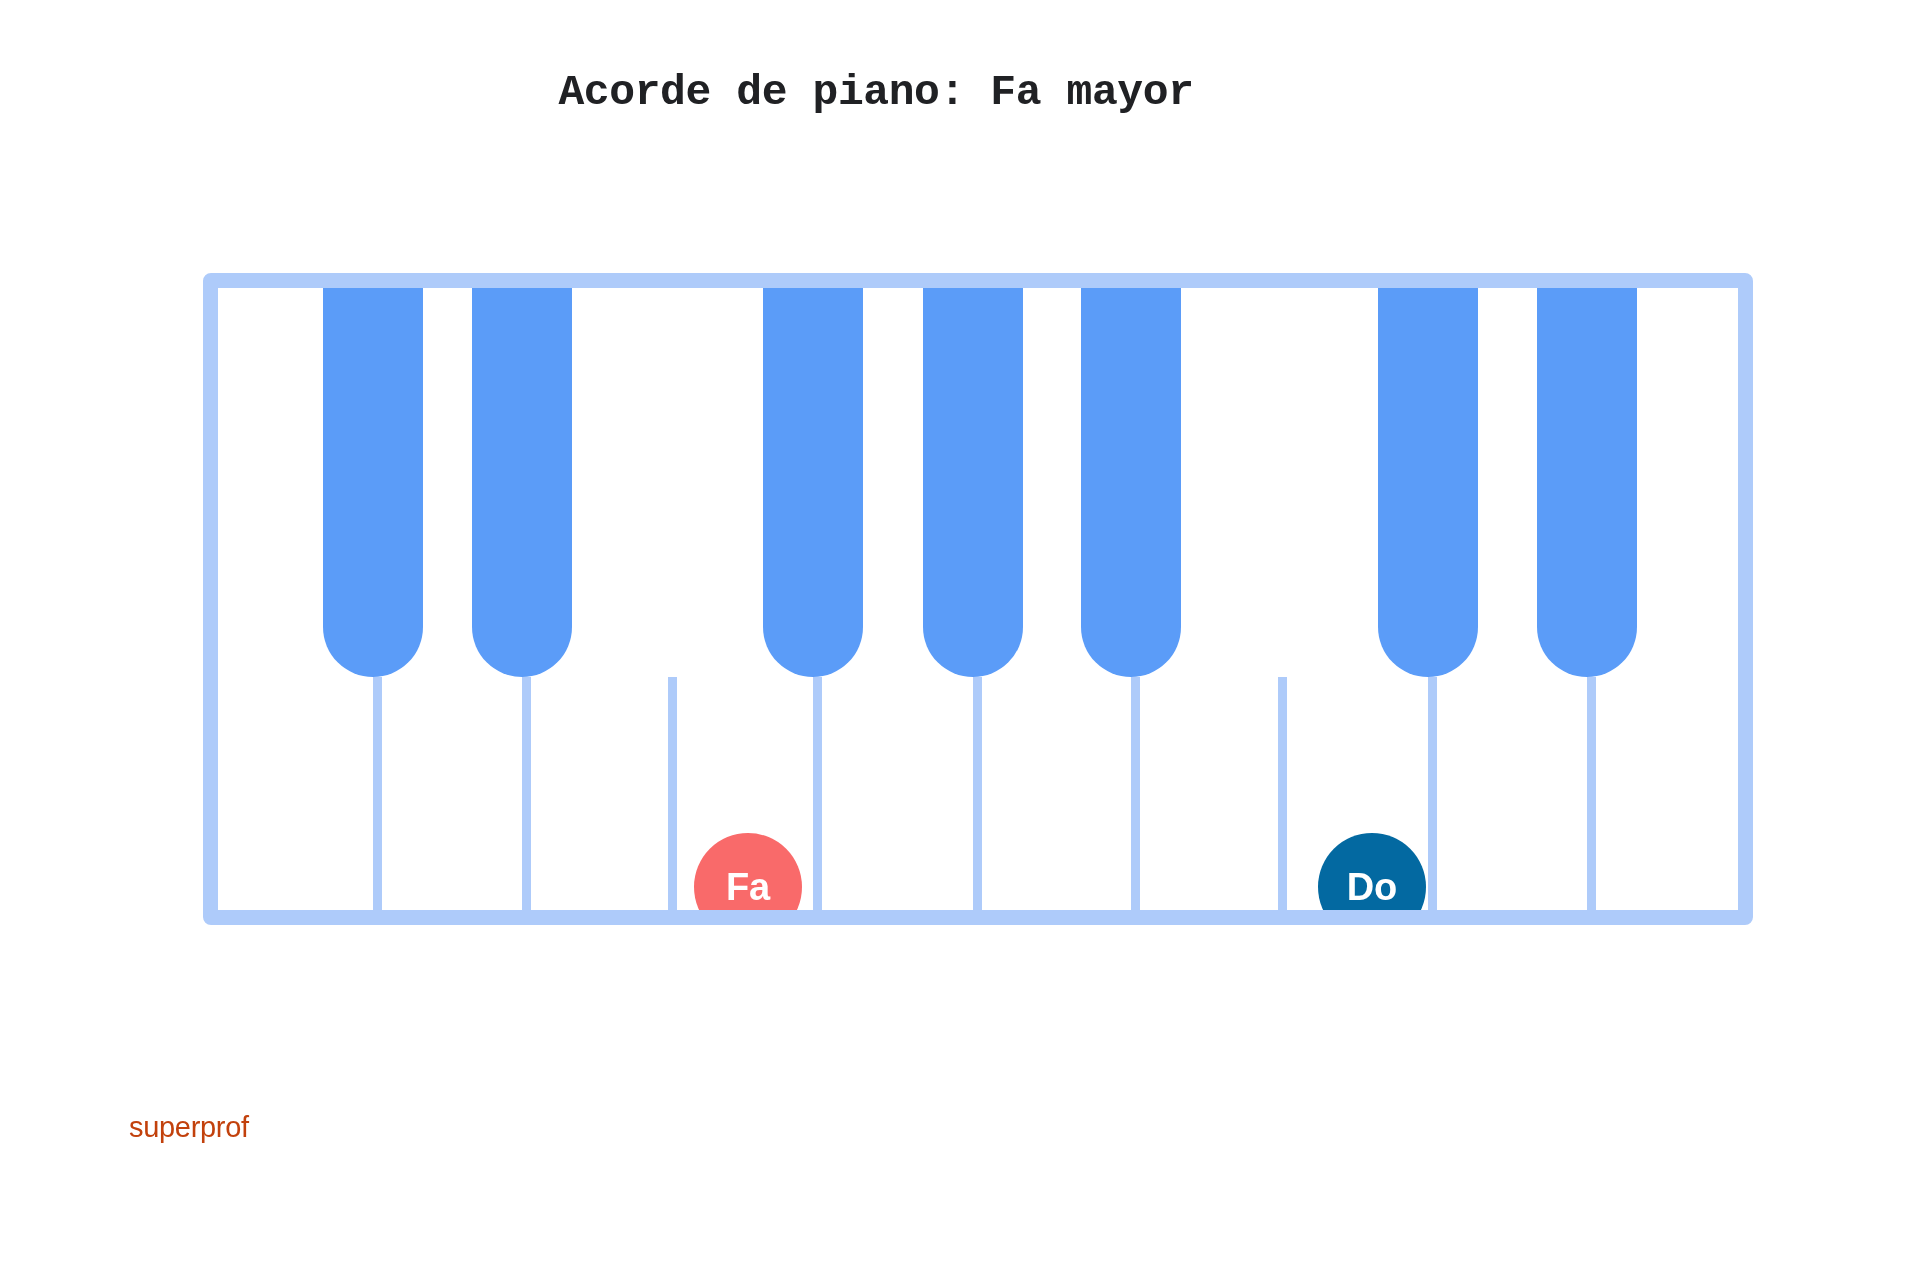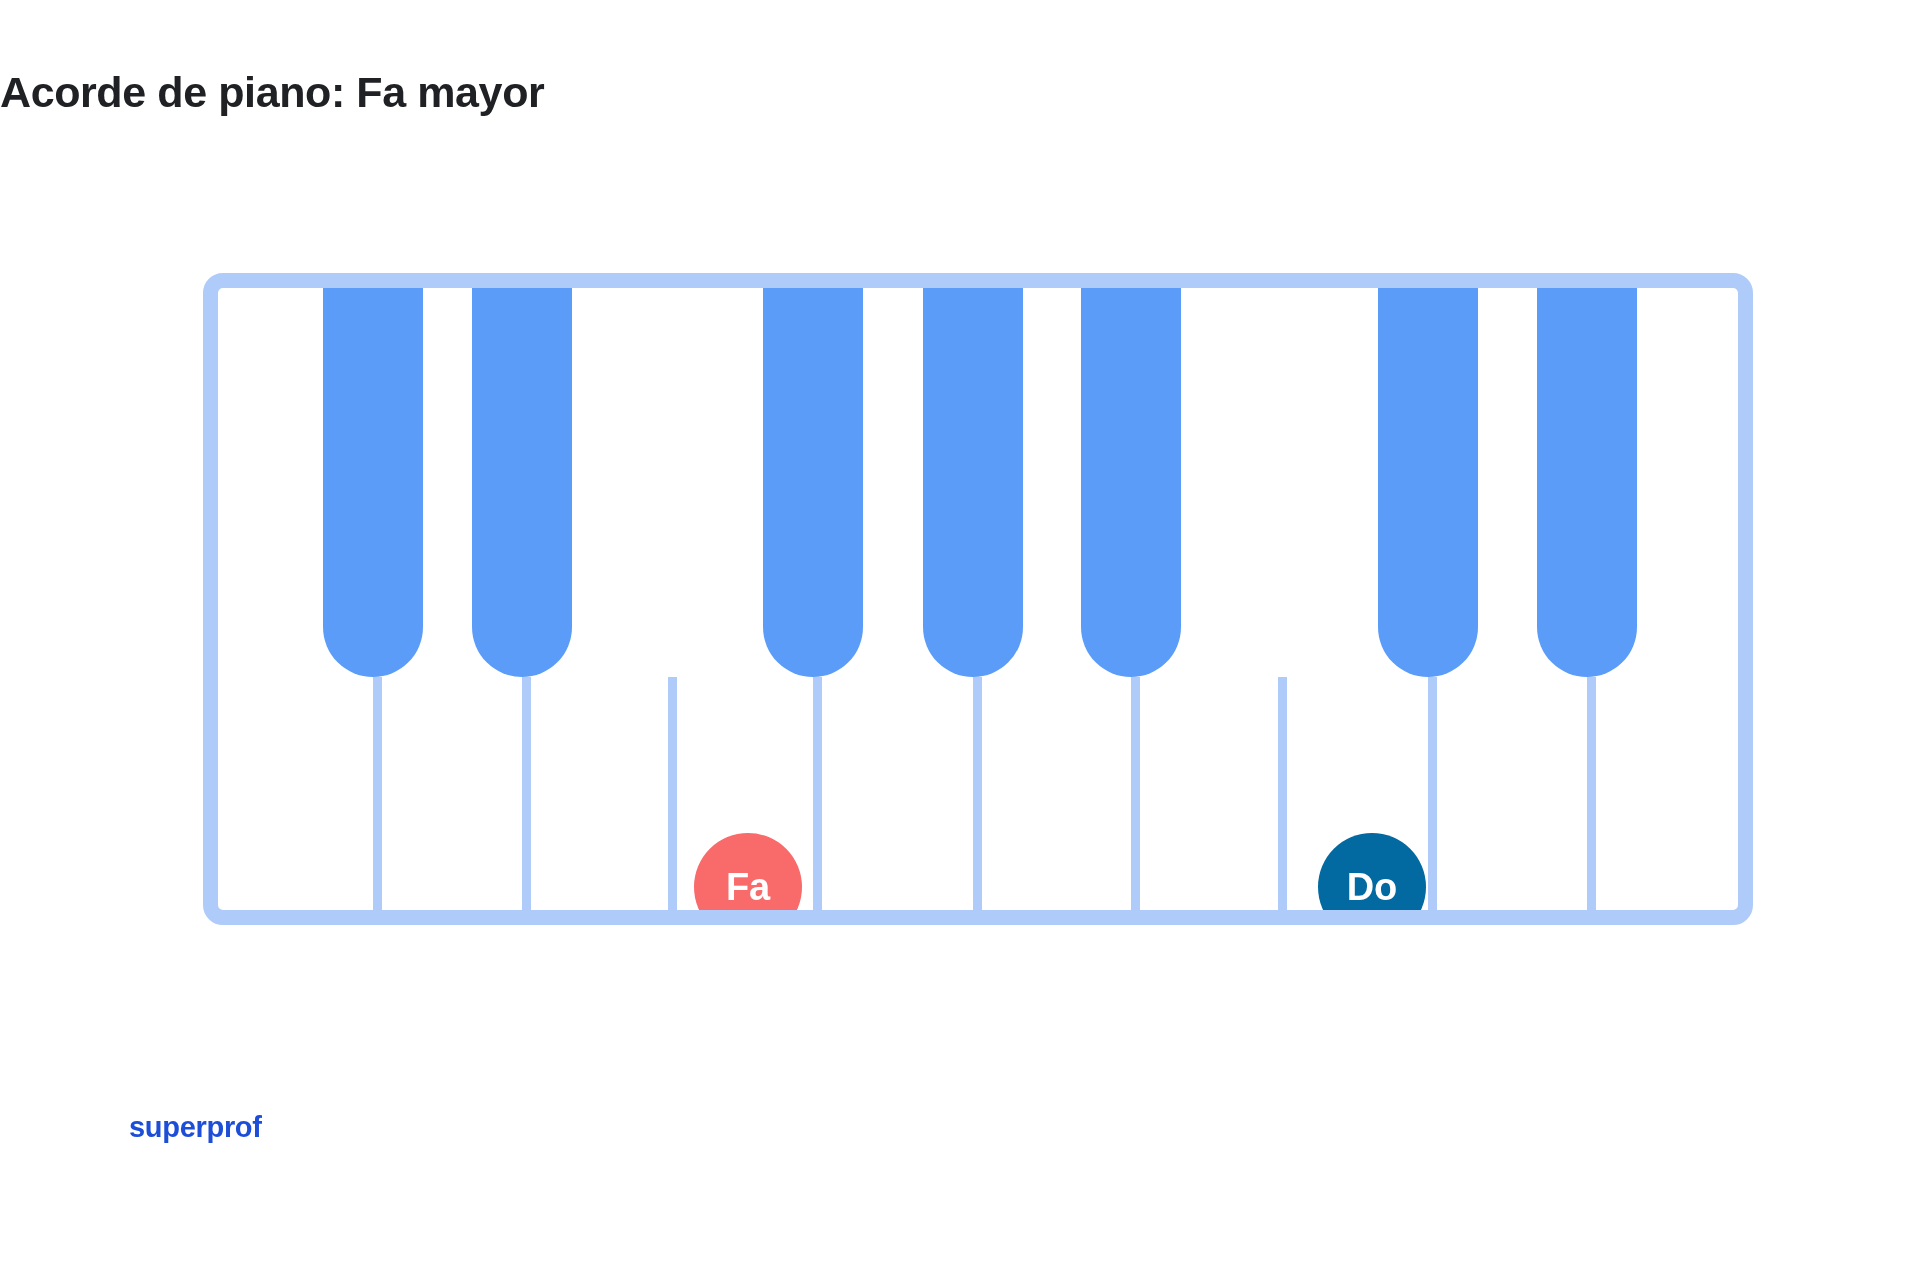--- a/index.html
+++ b/index.html
@@ -20,38 +20,39 @@
     background: #ffffff;
     overflow: hidden;
   }
 
   
   #title {
     position: absolute;
     left: 0;
     top: 68px;
     width: 1752px;
-    text-align: left;
+    text-align: center;
     font-size: 43px;
     font-weight: 700;
     letter-spacing: -0.4px;
     color: #202124;
     white-space: nowrap;
+    font-family: Liberation Mono, monospace;
   }
 
   
   #keyboard {
     position: absolute;
     left: 203px;
     top: 273px;
     width: 1550px;
     height: 652px;
     box-sizing: border-box;
     border: 15px solid #AECBFA;
-    border-radius: 20px;
+    border-radius: 8px;
     background: #ffffff;
     text-align: right;
   }
 
   
   #keys {
     position: absolute;
     left: 0;
     top: 0;
     right: 0;
@@ -93,22 +94,22 @@
     letter-spacing: -0.2px;
     line-height: 1;
   }
 
   
   #brand {
     position: absolute;
     left: 129px;
     top: 1111px;
     font-size: 29px;
-    font-weight: 700;
-    color: #1d4ed8;
+    font-weight: 400;
+    color: #c2410c;
     letter-spacing: -0.3px;
   }
 </style>
 </head>
 <body>
 
 <div id="stage">
 
   <div id="title">Acorde de piano: Fa mayor</div>
 

